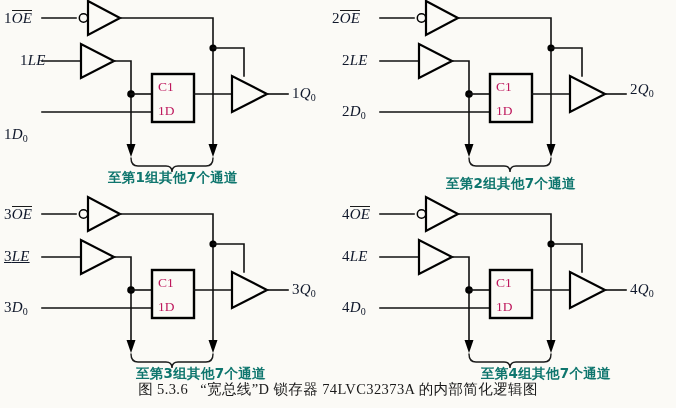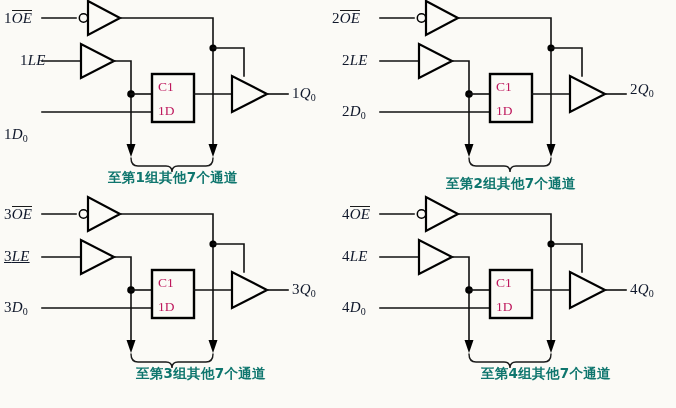--- a/index.html
+++ b/index.html
@@ -300,14 +300,17 @@
   <div class="unit">
     <div class="lbl sig-label" style="left:342px; top:206px;"><span>4</span><span class="ovl">OE</span></div>
     <div class="lbl sig-label" style="left:342px; top:249px;"><span>4</span><i>LE</i></div>
     <div class="lbl sig-label" style="left:342px; top:300px;"><span>4</span><i>D</i><span class="sub">0</span></div>
     <div class="lbl sig-label" style="left:630px; top:282px;"><span>4</span><i>Q</i><span class="sub">0</span></div>
     <div class="lbl box-text" style="left:496px; top:276px;"><span>C1</span></div>
     <div class="lbl box-text" style="left:496px; top:300px;"><span>1D</span></div>
     <div class="lbl chan-note" style="left:446px; top:367px;margin-left:35px;">至第4组其他7个通道</div>
   </div>
 
+  <div id="figure-caption">
+    <span>图 5.3.6</span>&nbsp;&nbsp;&nbsp;<span>“宽总线”D 锁存器 74LVC32373A 的内部简化逻辑图</span>
+  </div>
 
 </div>
 
 </body></html>

